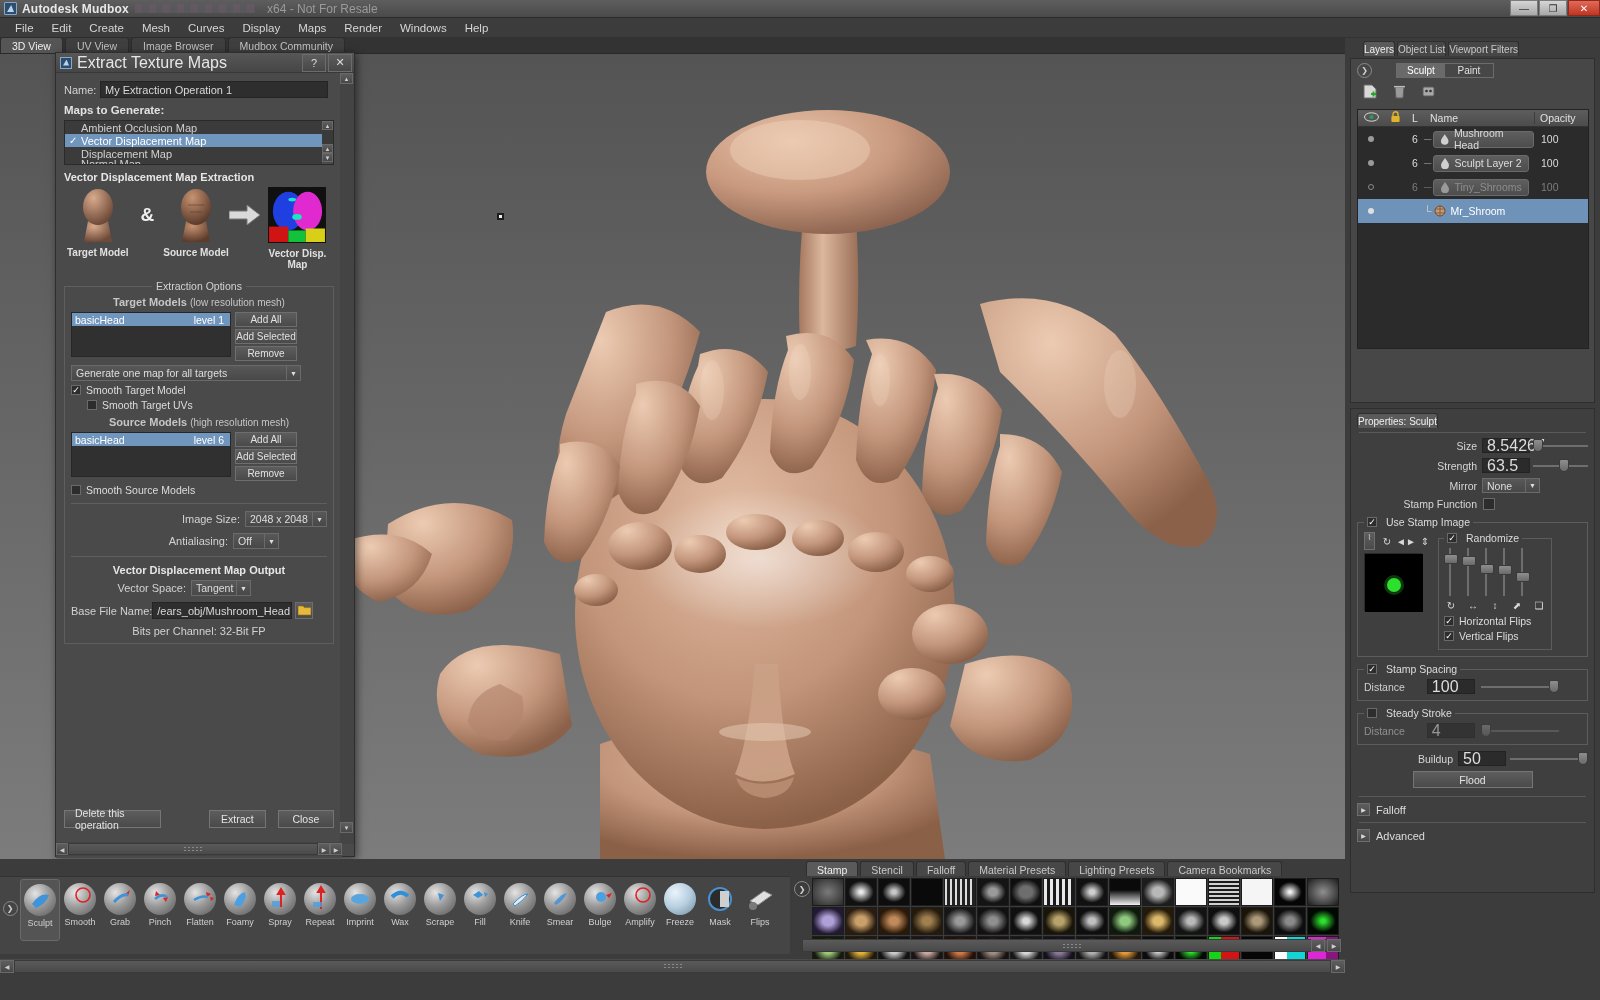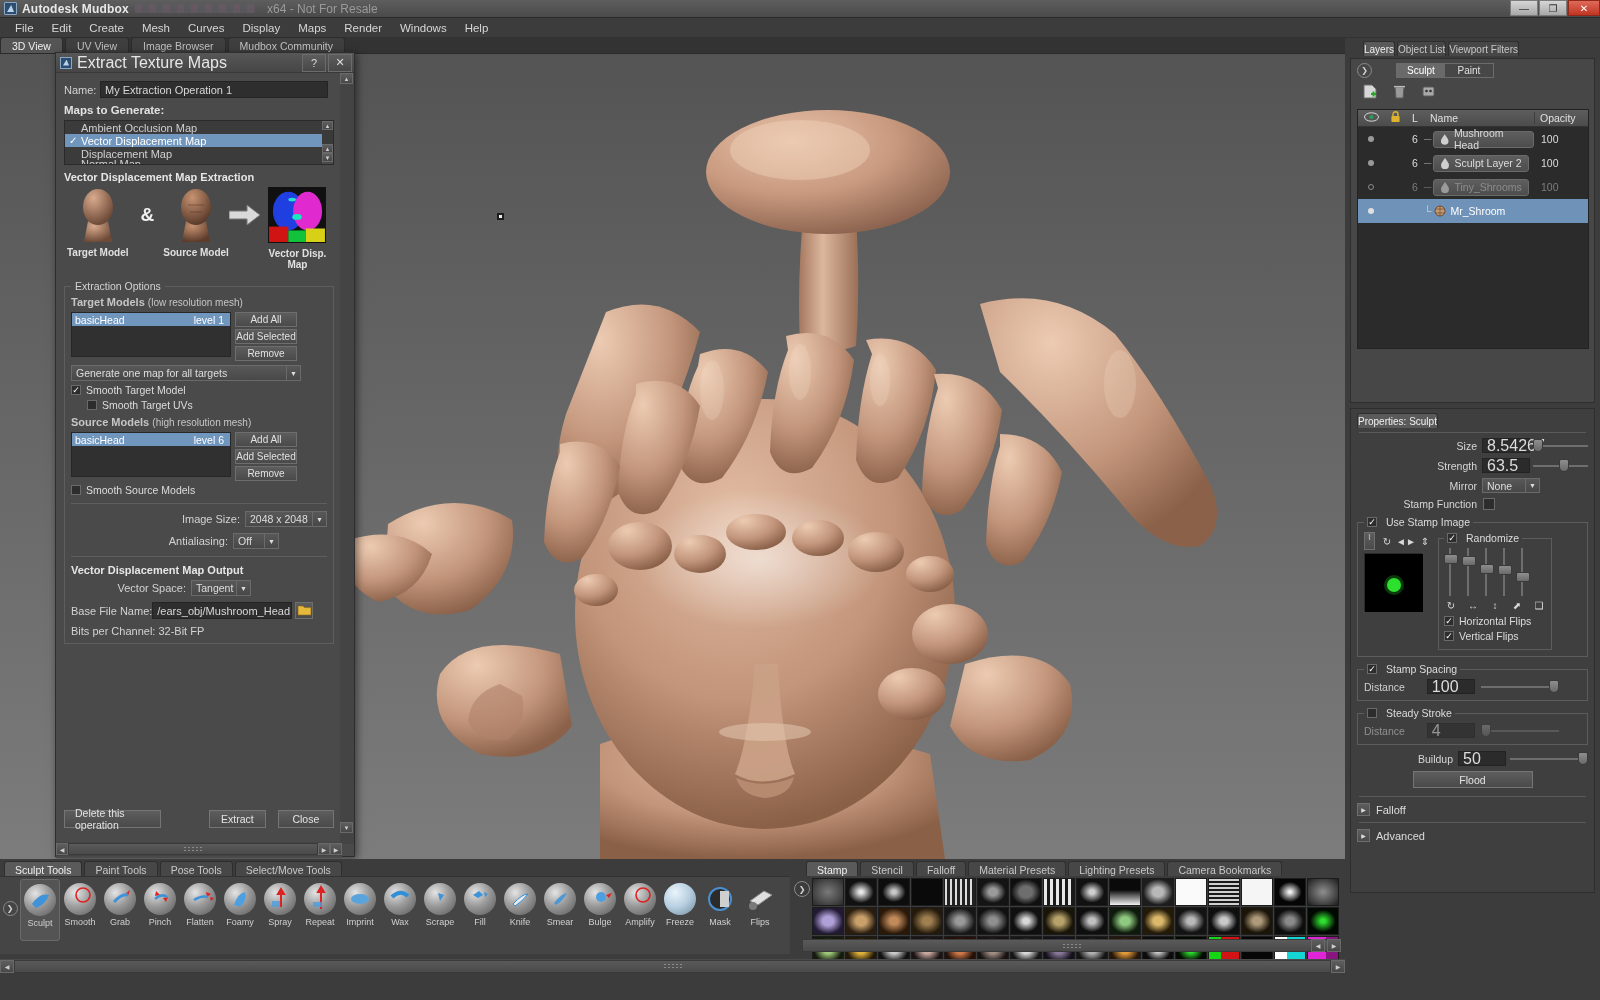--- a/index.html
+++ b/index.html
@@ -78,21 +78,21 @@
 
   .hdr2{ font-size:11px; font-weight:bold; color:#e6e6e6; margin:6px 0 3px 0;}
   .desc{ font-size:10.5px; color:#c4c4c4; margin-bottom:6px;}
 
   #flow{ display:flex; align-items:flex-start; margin:4px 0 6px 0; }
   .flowcell{ text-align:center; }
   .flowcap{ font-size:10px; font-weight:bold; color:#e0e0e0; margin-top:3px;}
   .head-thumb{ width:52px; height:55px; border-radius:3px; }
   .vdm-thumb{ width:58px; height:56px; border:1px solid #111; }
 
-  fieldset.opts{ border:1px solid #5e5e5e; margin-top:10px; padding:4px 6px 6px 6px; }
+  fieldset.opts{ border:1px solid #5e5e5e; margin-top:10px; padding:4px 6px 6px 6px;text-align:center; }
   fieldset.opts legend{ font-size:10.5px; color:#d2d2d2; padding:0 4px; }
   .sub-h{ font-size:11px; font-weight:bold; color:#e6e6e6; }
   .sub-h span{ font-weight:normal; font-size:10px; color:#c6c6c6; }
 
   .modellist{ width:160px; height:45px; background:#303030; border:1px solid #272727; }
   .modelrow{ height:13px; background:#7196bd; color:#fff; font-size:10.5px;
     display:flex; justify-content:space-between; padding:0 6px 0 3px; align-items:center;}
   .sidebtns{ margin-left:4px; display:flex; flex-direction:column; gap:2px; }
   .sbtn{ width:62px; height:15px; background:linear-gradient(#5d5d5d,#4a4a4a);
     border:1px solid #6e6e6e; font-size:10px; color:#e0e0e0; display:flex;
@@ -836,26 +836,20 @@
     <div style="height:1px;background:#5a5a5a;margin:0 8px;"></div>
     <div class="collapse">
       <div class="tri">▶</div>
       <span>Advanced</span>
     </div>
   </div>
 </div>
 
 <div id="bottom">
 
-  <div style="display:flex;align-items:flex-end;height:17px;padding-left:4px;">
-    <div class="btab active">Sculpt Tools</div>
-    <div class="btab">Paint Tools</div>
-    <div class="btab">Pose Tools</div>
-    <div class="btab">Select/Move Tools</div>
-  </div>
 
   <div id="toolstrip">
     <div style="width:20px;display:flex;align-items:center;justify-content:center;height:62px;">
       <div style="width:15px;height:15px;border-radius:50%;border:1px solid #8a8a8a;display:flex;align-items:center;justify-content:center;font-size:8px;color:#d0d0d0;">❯</div>
     </div>
 
     <div class="tool active">
       <div class="toolicon">
         <svg width="32" height="32" viewBox="0 0 32 32">
             <path d="M8 20 Q16 8 25 11 Q22 20 12 24 Z" fill="#3f93d8"></path>

